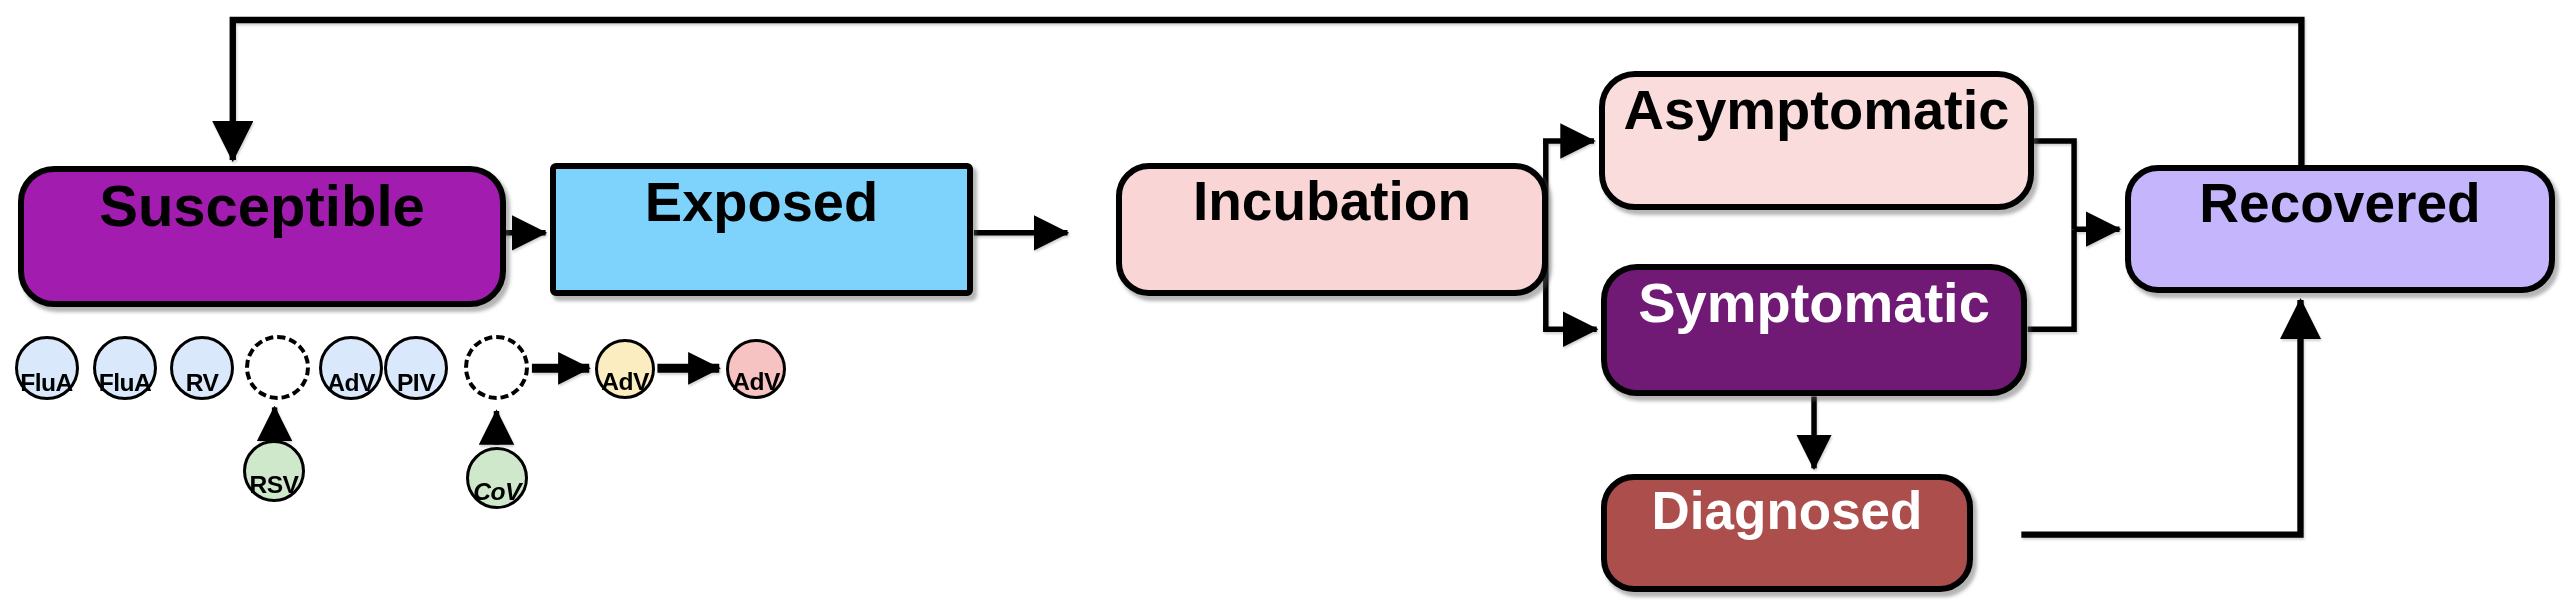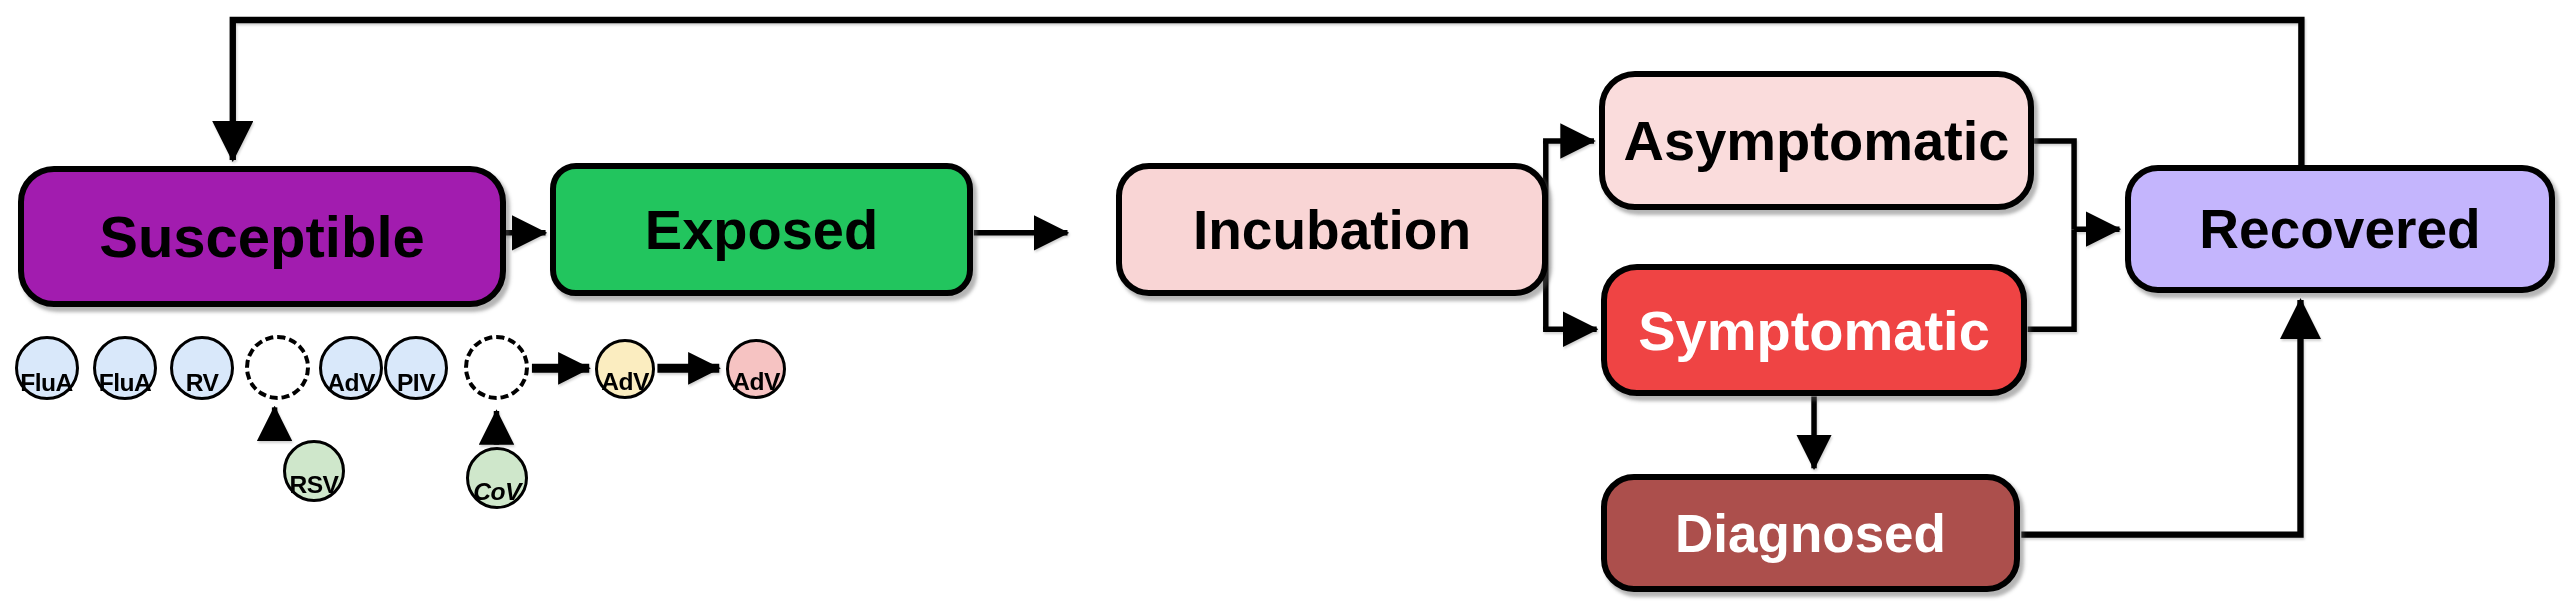--- a/index.html
+++ b/index.html
@@ -13,52 +13,52 @@
   svg.edge-layer{
     position:absolute;left:0;top:0;width:2576px;height:602px;
     z-index:1;
     filter:drop-shadow(1.8px 2.7px 0.9px rgba(0,0,0,0.18));
   }
   
   .node{
     position:absolute;z-index:2;
     box-sizing:border-box;
     border:6.4px solid #000;
-    display:flex;align-items:center;justify-content:center;
+    display:flex;align-items:flex-start;justify-content:center;
     font-weight:700;color:#000;
     box-shadow:3.6px 4.5px 3.6px rgba(90,90,90,0.45);
     letter-spacing:0px;white-space:nowrap;
   }
   .n-susceptible {left:18px;  top:166px; width:488px; height:141px; border-radius:36px; background:#a21caf; font-size:58px;}
-  .n-exposed     {left:550px; top:163px; width:423px; height:133px; border-radius:26px; background:#22c55e; font-size:56px;}
+  .n-exposed     {left:550px; top:163px; width:423px; height:133px; border-radius:6px; background:#7dd3fc; font-size:56px;}
   .n-incubation  {left:1072px;top:163px; width:432px; height:133px; border-radius:33px; background:#F9D5D5; font-size:55px;margin-left:44px;}
   .n-asymptomatic{left:1599px;top:71px;  width:435px; height:139px; border-radius:36px; background:#FADCDC; font-size:56px;}
-  .n-symptomatic {left:1601px;top:264px; width:426px; height:132px; border-radius:36px; background:#ef4444; font-size:56px; color:#FFFFFF;}
-  .n-diagnosed   {left:1601px;top:474px; width:419px; height:118px; border-radius:33px; background:#AC4F4C; font-size:53px; color:#FFFFFF;}
+  .n-symptomatic {left:1601px;top:264px; width:426px; height:132px; border-radius:36px; background:#701a75; font-size:56px; color:#FFFFFF;}
+  .n-diagnosed   {left:1601px;top:474px; width:372px; height:118px; border-radius:33px; background:#AC4F4C; font-size:53px; color:#FFFFFF;}
   .n-recovered   {left:2125px;top:165px; width:430px; height:128px; border-radius:33px; background:#c4b5fd; font-size:55px;}
   
   .bubble{
     position:absolute;z-index:2;
     box-sizing:border-box;
     border:3.6px solid #000;border-radius:50%;
     display:flex;align-items:flex-end;justify-content:center;
     font-weight:700;color:#000;font-size:24.6px;letter-spacing:-0.5px;
     background:#D9E8FA;white-space:nowrap;
   }
   .bubble.dashed{border:4.5px dashed #000;background:#FFFFFF;}
   .c-flua {left:14.5px; top:336px;width:64px;height:64px;}
   .c-flub {left:93px;top:336px;width:64px;height:64px;}
   .c-rv   {left:170px;top:336px;width:64px;height:64px;}
   .c-slot1{left:245px;top:335px;width:65px;height:65px;}
   .c-adv  {left:319px;top:336px;width:64px;height:64px;}
   .c-piv  {left:384px;top:336px;width:64px;height:64px;}
   .c-slot2{left:464px;top:335px;width:65px;height:65px;}
   .c-advy {left:595px;top:339px;width:60px;height:60px;background:#FBEDC0;}
   .c-advp {left:726px;top:339px;width:60px;height:60px;background:#F6C3C2;}
-  .c-rsv  {left:243px;top:440px;width:62px;height:62px;background:#CFE7CB;margin-left:40px;}
+  .c-rsv  {left:243px;top:440px;width:62px;height:62px;background:#CFE7CB;}
   .c-cov  {left:466px;top:447px;width:62px;height:62px;background:#CFE7CB;font-style:italic;}
 </style>
 </head>
 <body>
 
 <div class="canvas">
 
   <svg class="edge-layer" viewBox="0 0 2833 662" xmlns="http://www.w3.org/2000/svg">
     <defs>
       <marker id="ah" viewBox="0 0 10 10" refX="9.5" refY="5" markerWidth="6.5" markerHeight="6.5" orient="auto-start-reverse">

